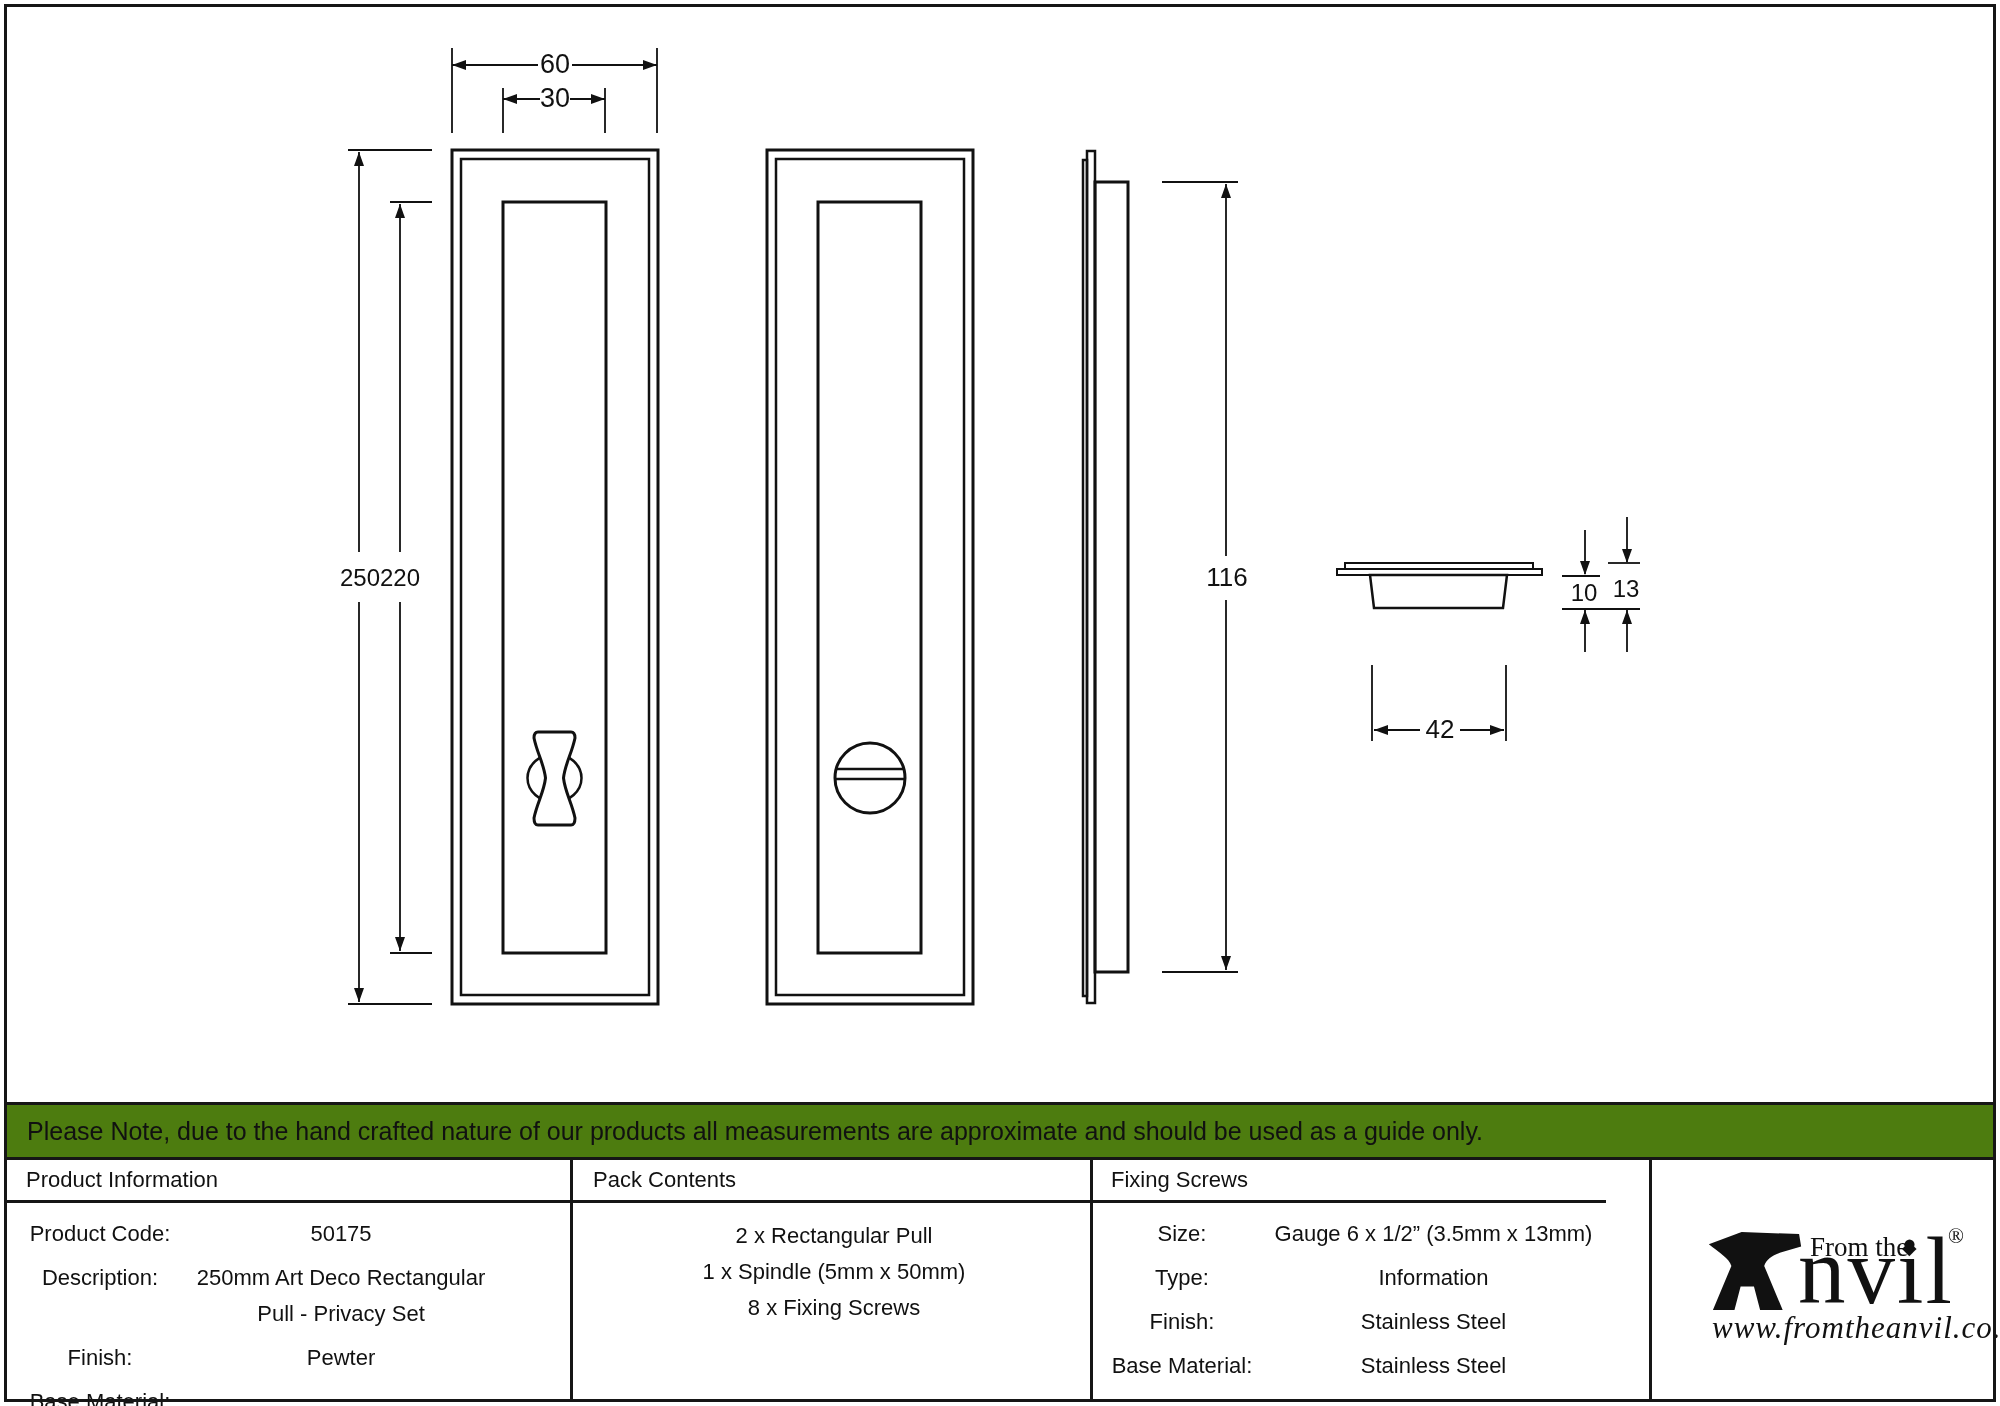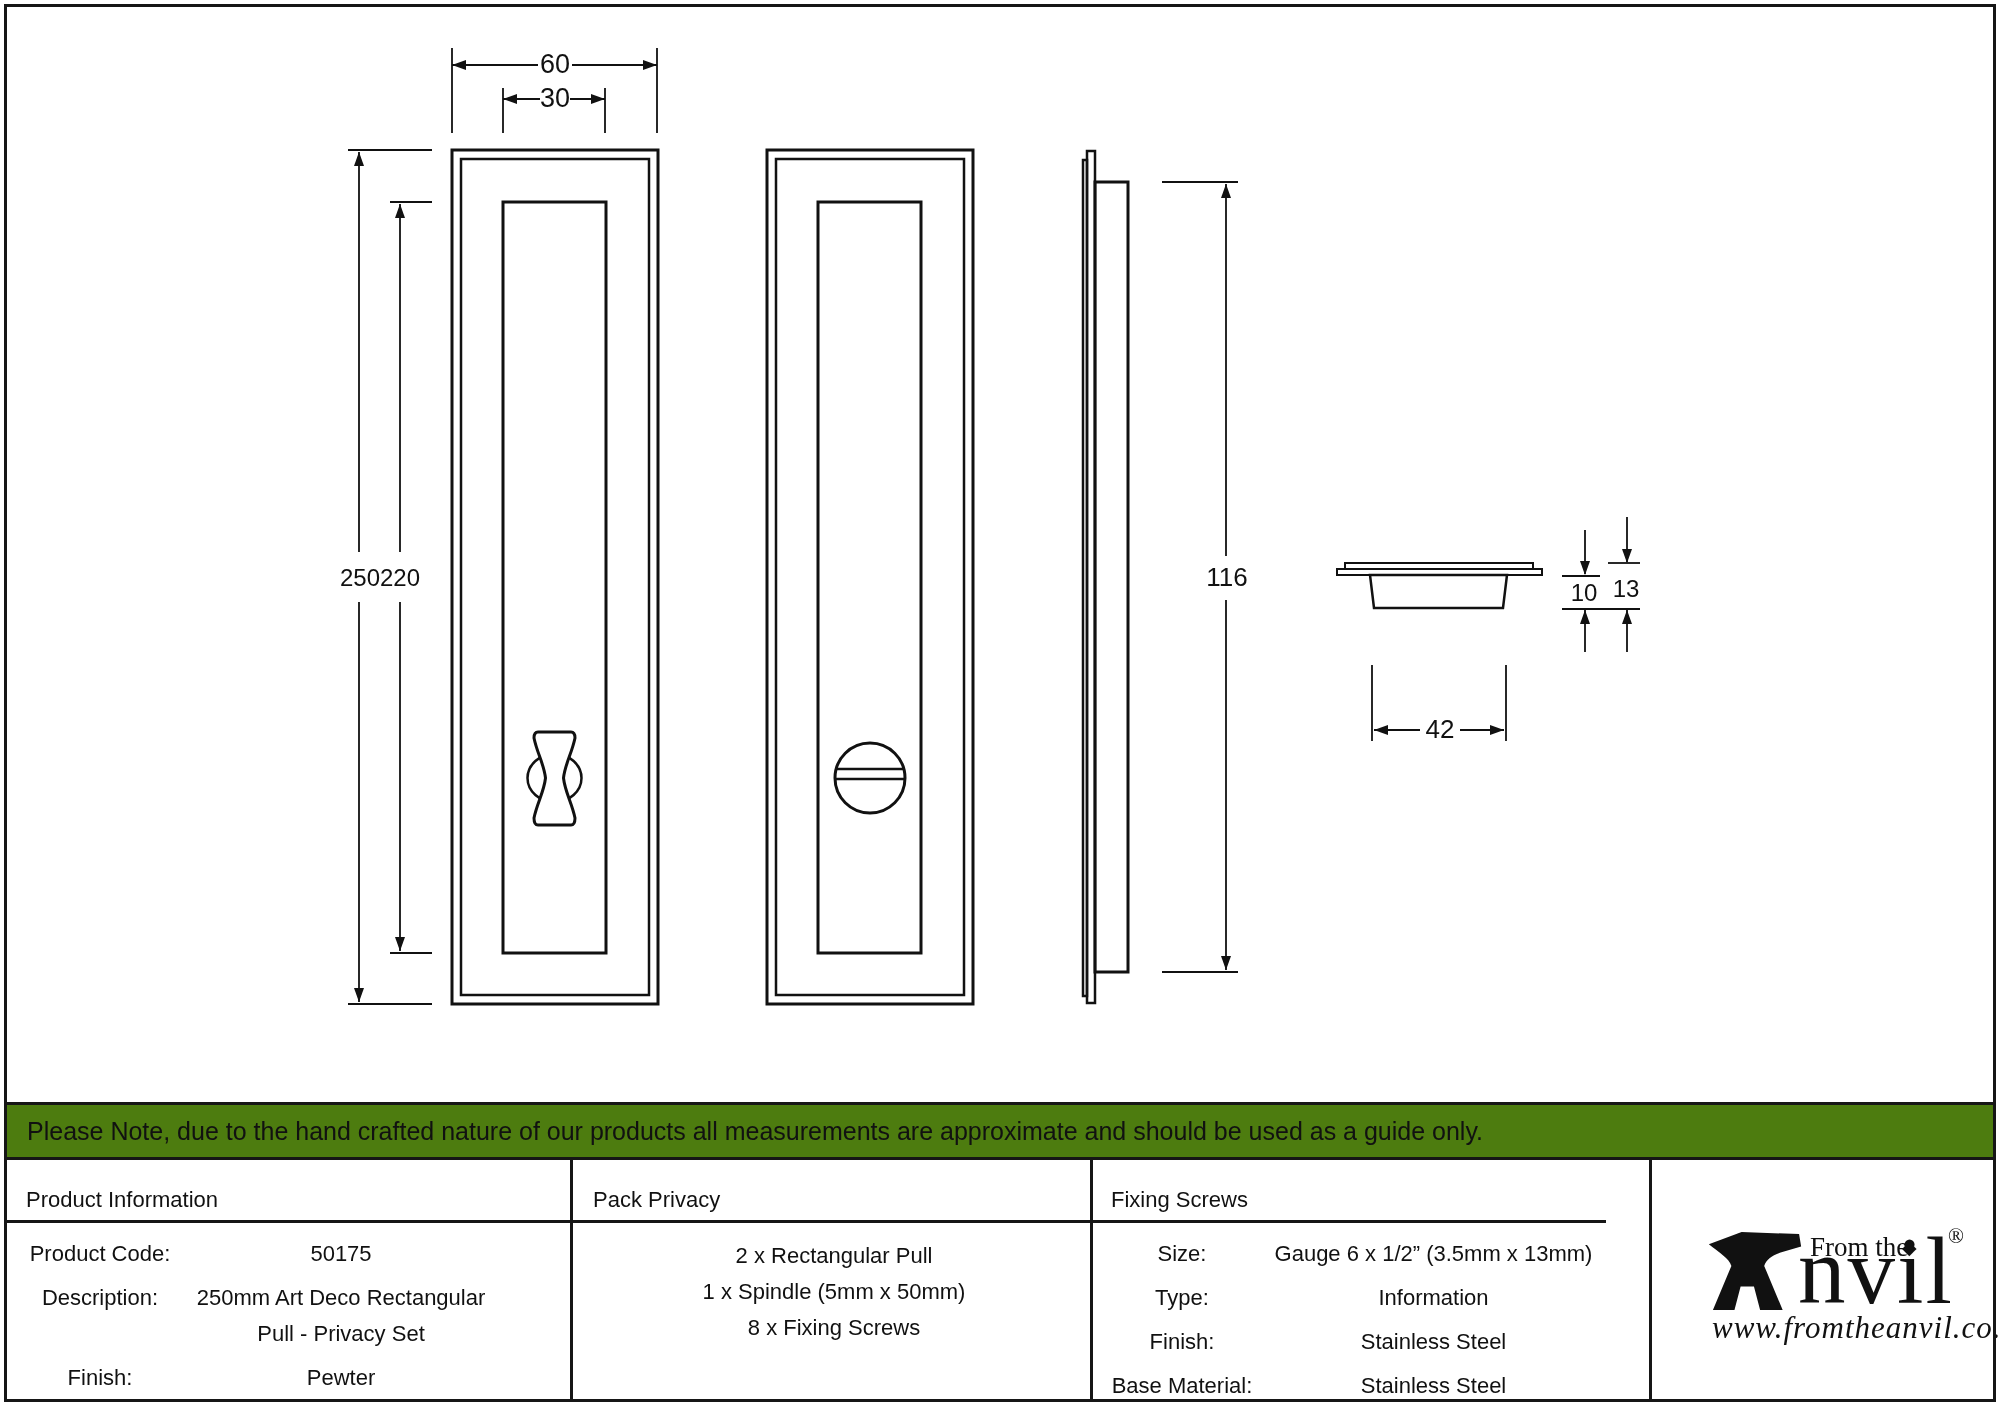--- a/index.html
+++ b/index.html
@@ -10,21 +10,21 @@
   .drawing-svg{position:absolute;left:0;top:0;}
 
   .note-bar{position:absolute;left:4px;right:4px;top:1102px;height:58px;box-sizing:border-box;
         border-top:3px solid #161616;border-bottom:3px solid #161616;
         display:flex;align-items:center;padding-left:23px;font-size:25px;background:#4d7c0f;}
 
   .info-table{position:absolute;left:4px;right:4px;top:1160px;height:239px;background:#fff;}
   .col{position:absolute;top:0;height:239px;box-sizing:border-box;}
   .col-b{border-left:3px solid #161616;}
   .col-header{height:43px;box-sizing:border-box;border-bottom:3px solid #161616;
-        font-size:22px;display:flex;align-items:center;margin-top:20px;}
+        font-size:22px;display:flex;align-items:center;}
   .col1{left:0;width:566px;}
   .col2{left:566px;width:520px;}
   .col3{left:1086px;width:516px;}
   .logo-cell{left:1645px;width:347px;}
   .col1 .col-header,.col1 .col-body{padding-left:22px;}
   .col2 .col-header,.col2 .col-body{padding-left:20px;}
   .col3 .col-header,.col3 .col-body{padding-left:18px;}
   .col-body{padding-top:13px;font-size:22px;line-height:36px;}
   .kv{display:grid;grid-template-columns:148px 1fr;column-gap:4px;gap:8px;}
   .col3 .kv{grid-template-columns:142px 1fr;}
@@ -170,21 +170,21 @@
         <span class="k">Description:</span>
         <span class="v">250mm Art Deco Rectangular Pull - Privacy Set</span>
         <span class="k">Finish:</span>
         <span class="v">Pewter</span>
         <span class="k">Base Material:</span>
       </div>
     </div>
 
     <div class="col col2 col-b">
       <div class="col-header">
-        <span>Pack Privacy</span>
+        <span>Pack Contents</span>
       </div>
       <ul class="col-body pack-list">
         <li>2 x Rectangular Pull</li>
         <li>1 x Spindle (5mm x 50mm)</li>
         <li>8 x Fixing Screws</li>
       </ul>
     </div>
 
     <div class="col col3 col-b">
       <div class="col-header">

